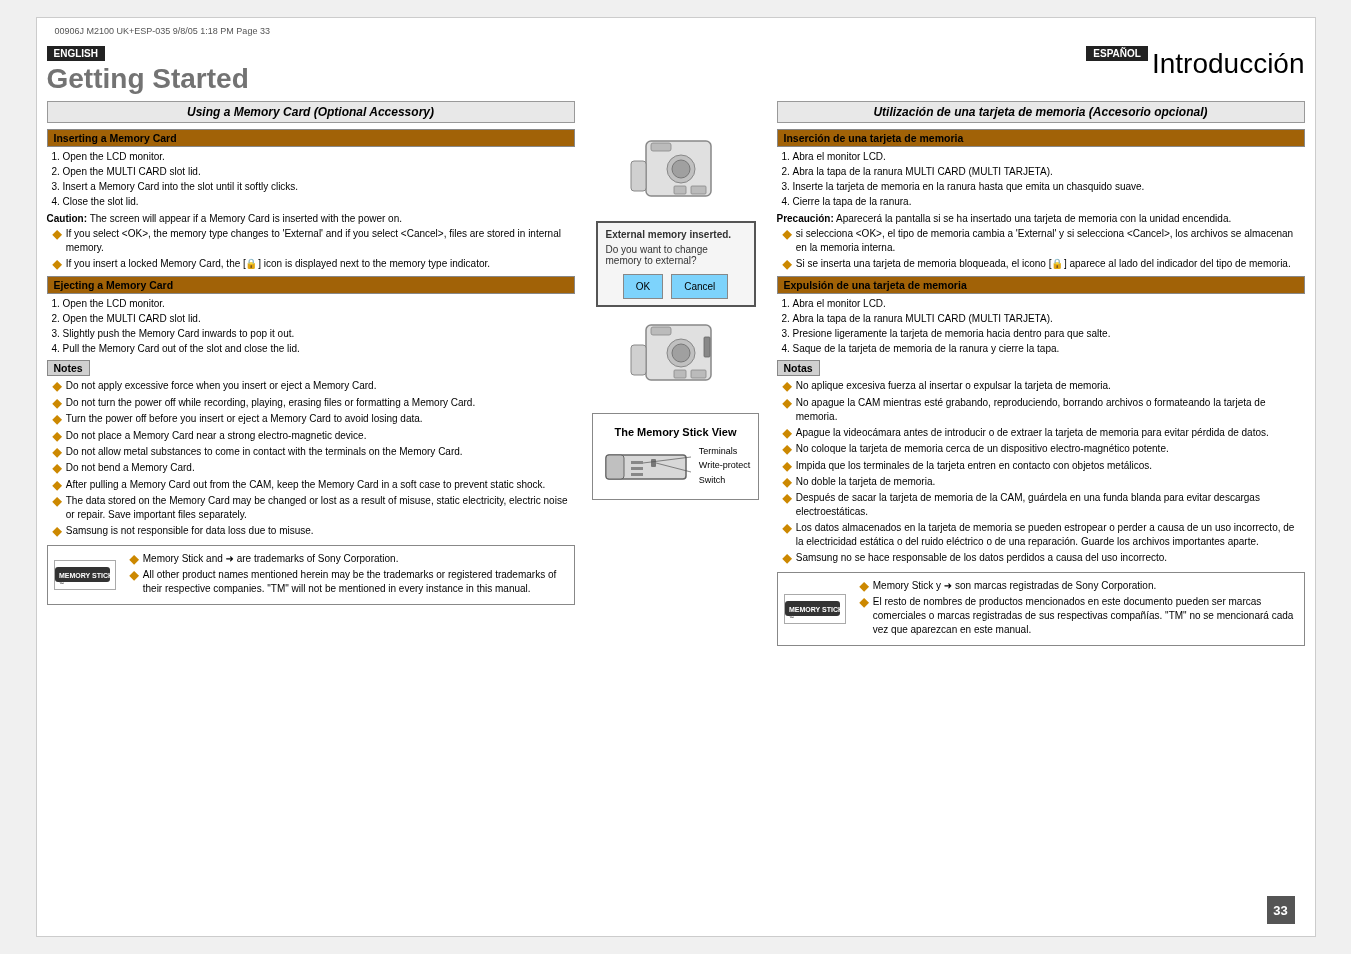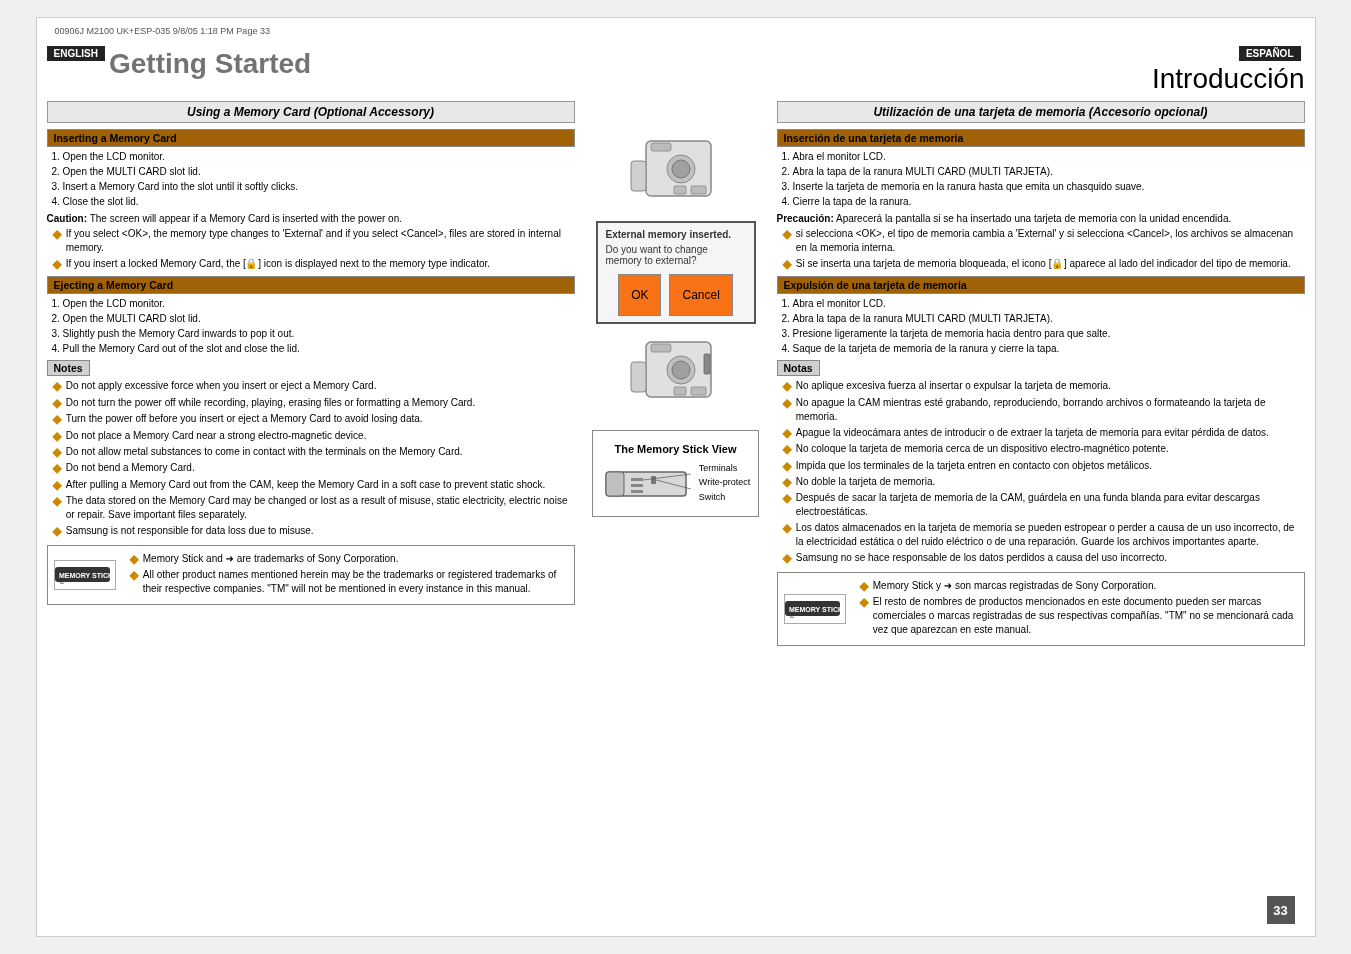--- a/index.html
+++ b/index.html
@@ -129,24 +129,24 @@
       font-size: 10px;
       margin-bottom: 8px;
       color: #333;
     }
     .dialog-buttons {
       display: flex;
       gap: 8px;
       justify-content: center;
     }
     .dialog-btn {
-      background: #f97316;
+      background: #7dd3fc;
       border: 1px solid #888;
-      padding: 13px 12px;
-      font-size: 12px;
+      padding: 6px 12px;
+      font-size: 10px;
       cursor: pointer;
     }
     .memory-stick-box {
       border: 1px solid #888;
       padding: 6px;
       display: flex;
       gap: 8px;
       align-items: center;
       margin-top: 6px;
     }
@@ -219,25 +219,25 @@
       flex: 1.1;
     }
     .title-row {
       display: flex;
       justify-content: space-between;
       margin-bottom: 6px;
       padding-top: 18px;
     }
     .en-title-block {
       display: flex;
+      flex-direction: column;
+    }
+    .es-title-block {
+      display: flex;
       flex-direction: row;
-    }
-    .es-title-block {
-      display: flex;
-      flex-direction: column;
       text-align: right;
     }
     
     .cam-svg {
       width: 100px;
       height: 80px;
     }
   </style>
 </head>
 <body>

